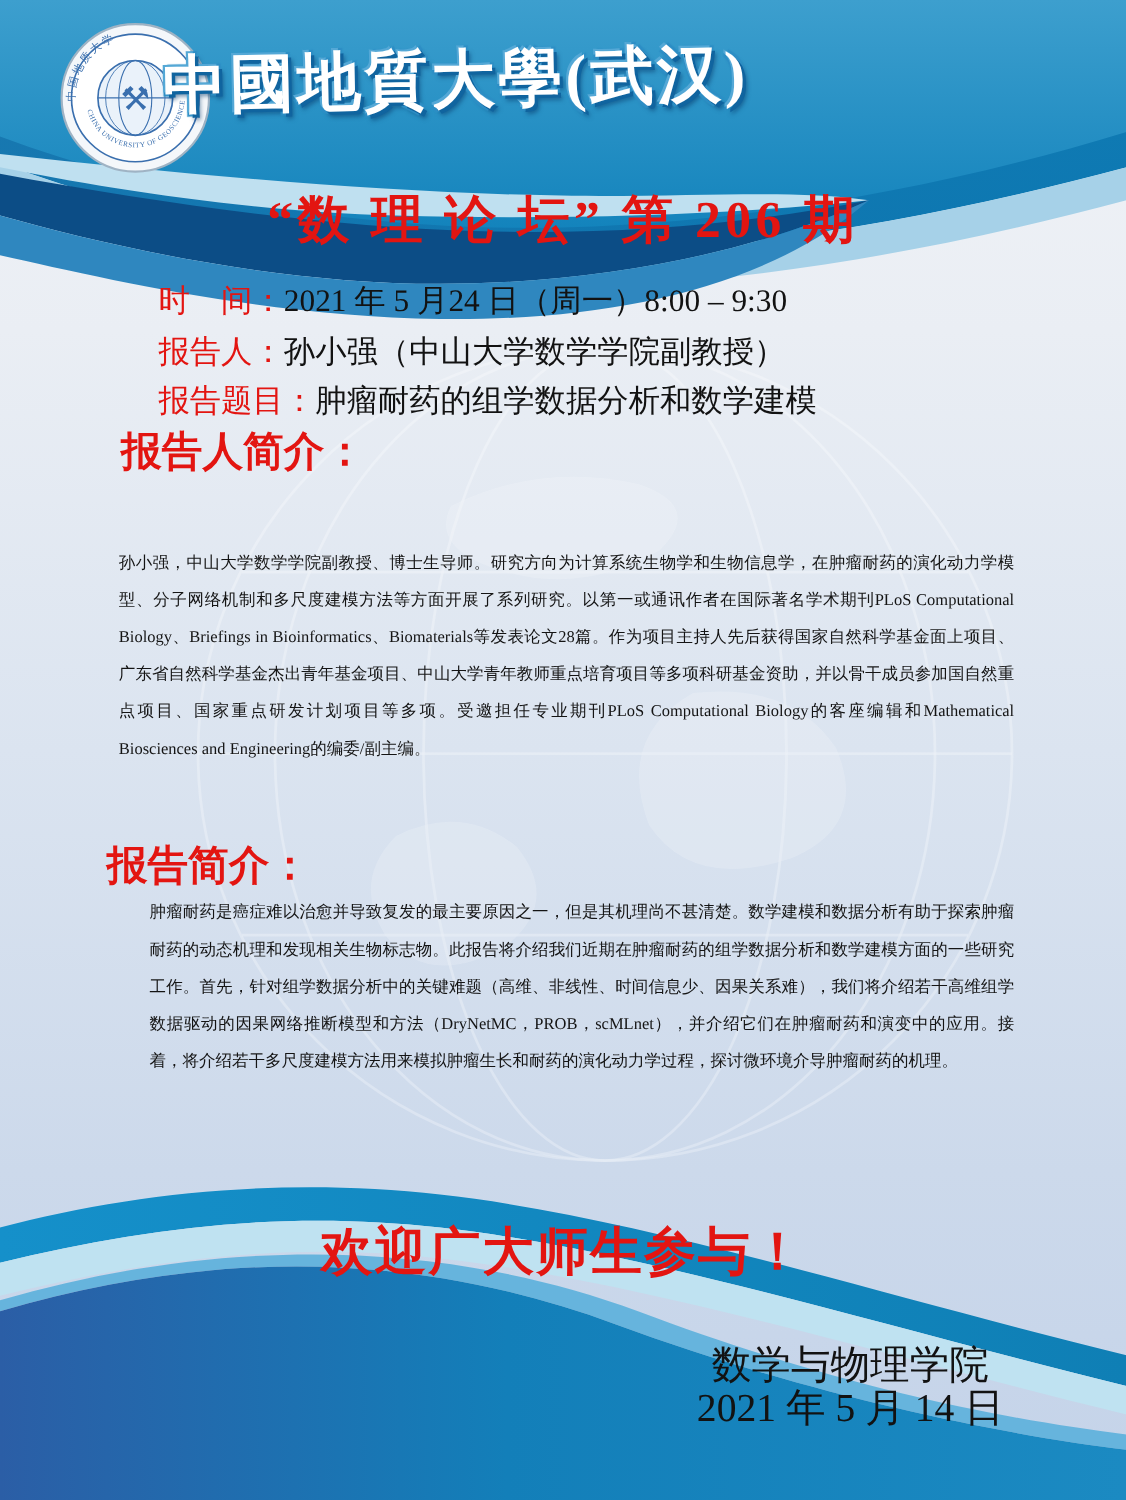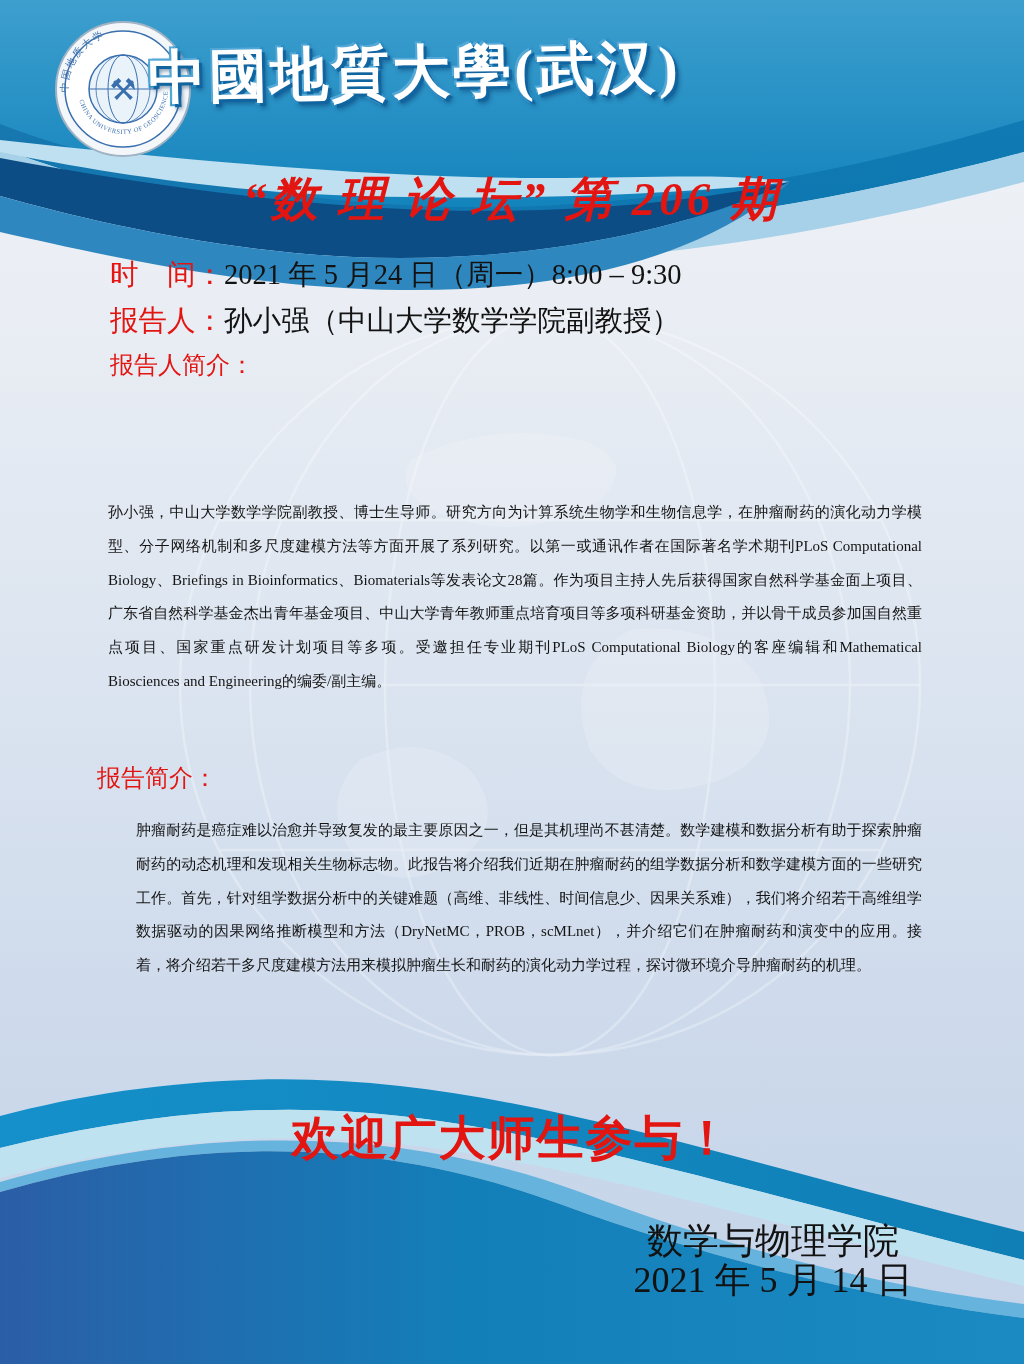--- a/index.html
+++ b/index.html
@@ -14,29 +14,29 @@
   .hdr-svg{left:0;top:0;z-index:1;}
   .logo{left:54px;top:20px;width:138px;height:138px;z-index:3;}
   .uni-name{
     left:148px;top:34px;z-index:3;
     font-size:58px;font-weight:bold;color:#ffffff;letter-spacing:3px;white-space:nowrap;
     transform:rotate(-1.2deg);
     text-shadow:3px 3px 0 #10649f,-2px -2px 0 #54a8d6,2px -2px 1px #2d8ec5,-2px 2px 1px #2d8ec5,4px 5px 4px rgba(10,60,110,.55);
   }
   .title{
     left:0;top:168px;width:100%;text-align:center;z-index:4;
-    font-size:47px;font-weight:bold;color:#e31511;letter-spacing:4px;white-space:nowrap;font-style:italic;
+    font-size:47px;font-weight:bold;color:#e31511;letter-spacing:4px;white-space:nowrap;
   }
   
   .watermark{left:110px;top:290px;z-index:0;opacity:.5;}
   
   .info{left:110px;right:96px;top:252px;z-index:4;font-size:28.5px;line-height:45.5px;white-space:nowrap;}
-  .info .lbl{color:#e31511;}
+  .info .lbl{color:#e31511;margin-left:34px;}
   .info .val{color:#121212;}
-  .sec-heading{color:#e31511;font-size:24px;z-index:4;}
+  .sec-heading{color:#e31511;font-size:37px;z-index:4;font-weight:bold;}
   .para{
     z-index:4;left:108px;right:102px;color:#141414;
     font-size:15px;line-height:33.8px;text-align:justify;
   }
   .bio{top:496px;}
   .abstract-heading{left:97px;top:762px;}
   .abstract{top:814px;margin-left:28px;}
   
   .welcome{
     left:0;top:1096px;width:100%;text-align:center;z-index:6;
@@ -110,20 +110,23 @@
 
   <div class="abs title">“数 理 论 坛” 第 206 期</div>
 
   <div class="abs info">
     <div>
       <span class="lbl">时　间：</span><span class="val">2021 年 5 月24 日（周一）8:00 – 9:30</span>
     </div>
     <div>
       <span class="lbl">报告人：</span><span class="val">孙小强（中山大学数学学院副教授）</span>
     </div>
+    <div>
+      <span class="lbl">报告题目：</span><span class="val">肿瘤耐药的组学数据分析和数学建模</span>
+    </div>
     <div class="sec-heading">报告人简介：</div>
   </div>
 
   <div class="abs para bio">孙小强，中山大学数学学院副教授、博士生导师。研究方向为计算系统生物学和生物信息学，在肿瘤耐药的演化动力学模型、分子网络机制和多尺度建模方法等方面开展了系列研究。以第一或通讯作者在国际著名学术期刊PLoS Computational Biology、Briefings in Bioinformatics、Biomaterials等发表论文28篇。作为项目主持人先后获得国家自然科学基金面上项目、广东省自然科学基金杰出青年基金项目、中山大学青年教师重点培育项目等多项科研基金资助，并以骨干成员参加国自然重点项目、国家重点研发计划项目等多项。受邀担任专业期刊PLoS Computational Biology的客座编辑和Mathematical Biosciences and Engineering的编委/副主编。</div>
 
   <div class="abs sec-heading abstract-heading">报告简介：</div>
   <div class="abs para abstract">肿瘤耐药是癌症难以治愈并导致复发的最主要原因之一，但是其机理尚不甚清楚。数学建模和数据分析有助于探索肿瘤耐药的动态机理和发现相关生物标志物。此报告将介绍我们近期在肿瘤耐药的组学数据分析和数学建模方面的一些研究工作。首先，针对组学数据分析中的关键难题（高维、非线性、时间信息少、因果关系难），我们将介绍若干高维组学数据驱动的因果网络推断模型和方法（DryNetMC，PROB，scMLnet），并介绍它们在肿瘤耐药和演变中的应用。接着，将介绍若干多尺度建模方法用来模拟肿瘤生长和耐药的演化动力学过程，探讨微环境介导肿瘤耐药的机理。</div>
 
   <div class="abs welcome">欢迎广大师生参与！</div>
 

